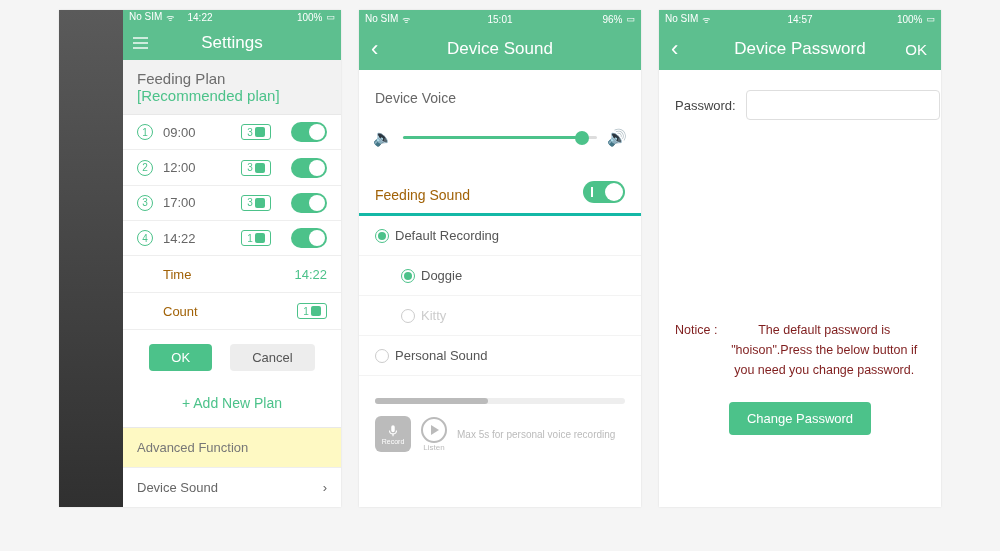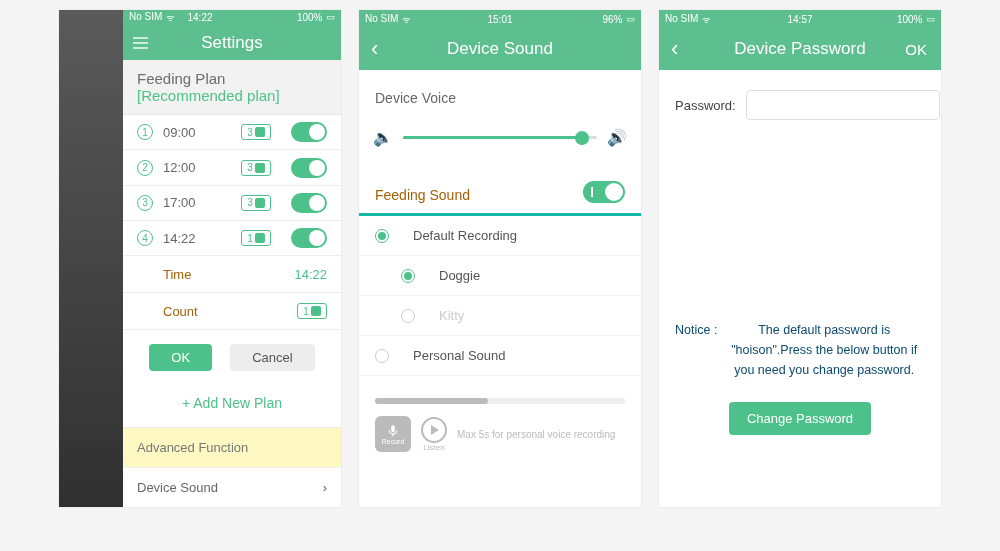--- a/index.html
+++ b/index.html
@@ -58,21 +58,21 @@
 .vol-icon { color: #4cc28a; font-size: 16px; }
 .slider-track { flex: 1; height: 3px; background: #ddd; position: relative; border-radius: 2px; }
 .slider-fill { position: absolute; left: 0; top: 0; bottom: 0; width: 92%; background: #4cc28a; border-radius: 2px; }
 .slider-thumb { position: absolute; right: 8%; top: 50%; transform: translate(50%,-50%); width: 14px; height: 14px; border-radius: 50%; background: #4cc28a; }
 
 .feed-row { display: flex; justify-content: space-between; align-items: flex-end; padding: 10px 16px; border-bottom: 3px solid #14b8a6; font-size: 14px; color: #a16207; }
 .toggle-on-white { width: 42px; height: 22px; border-radius: 11px; background: #4cc28a; position: relative; cursor: pointer; }
 .toggle-on-white::after { content: ""; width: 18px; height: 18px; background: #fff; border-radius: 50%; position: absolute; right: 2px; top: 2px; }
 .toggle-on-white .bar { position: absolute; left: 8px; top: 6px; width: 2px; height: 10px; background: #fff; }
 
-.radio-row { display: flex; align-items: center; gap: 24px; padding: 12px 16px; font-size: 13px; color: #555; border-bottom: 1px solid #f3f3f3; cursor: pointer; }
+.radio-row { display: flex; align-items: center; gap: 6px; padding: 12px 16px; font-size: 13px; color: #555; border-bottom: 1px solid #f3f3f3; cursor: pointer; }
 .radio-row.indent { padding-left: 42px; }
 .radio-row.disabled { color: #ccc; }
 .radio-outer { width: 14px; height: 14px; border: 1.5px solid #4cc28a; border-radius: 50%; display: flex; align-items: center; justify-content: center; }
 .radio-outer.off { border-color: #ccc; }
 .radio-dot { width: 8px; height: 8px; background: #4cc28a; border-radius: 50%; }
 
 .prog-bar { margin: 22px 16px 0; height: 6px; background: #eee; border-radius: 3px; position: relative; }
 .prog-bar::after { content:""; position:absolute; left:0; top:0; bottom:0; width:45%; background:#bbb; border-radius:3px; }
 .rec-row { display: flex; align-items: center; gap: 10px; padding: 12px 16px; }
 .rec-btn { width: 36px; height: 36px; background: #bbb; border-radius: 6px; display: flex; flex-direction: column; align-items: center; justify-content: center; color: #fff; font-size: 7px; cursor: pointer; }
@@ -81,21 +81,21 @@
 .play-btn::after { content: ""; border-left: 8px solid #bbb; border-top: 5px solid transparent; border-bottom: 5px solid transparent; margin-left: 2px; }
 .rec-note { font-size: 10px; color: #bbb; }
 .listen-lbl { font-size: 8px; color: #bbb; text-align: center; }
 
 
 .s3-body { padding: 0 16px; }
 .pw-row { display: flex; align-items: center; gap: 10px; margin-top: 20px; }
 .pw-row label { font-size: 13px; color: #444; }
 .pw-row input { flex: 1; height: 30px; border: 1px solid #dedede; border-radius: 4px; padding: 0 8px; font-size: 13px; }
 
-.notice-wrap { margin-top: 200px; font-size: 12.5px; color: #0c4a6e; line-height: 1.6; display: flex; }
+.notice-wrap { margin-top: 200px; font-size: 12.5px; color: #7f1d1d; line-height: 1.6; display: flex; }
 .notice-wrap .lbl { white-space: nowrap; margin-right: 6px; }
 .notice-wrap .txt { text-align: center; }
 .change-btn { display: block; margin: 22px auto 0; background: #4cc28a; color: #fff; border: none; border-radius: 4px; padding: 9px 18px; font-size: 13px; cursor: pointer; }
 </style>
 </head>
 <body>
 
 <div class="phone screen1">
   <div class="backdrop"></div>
   <div class="panel">

